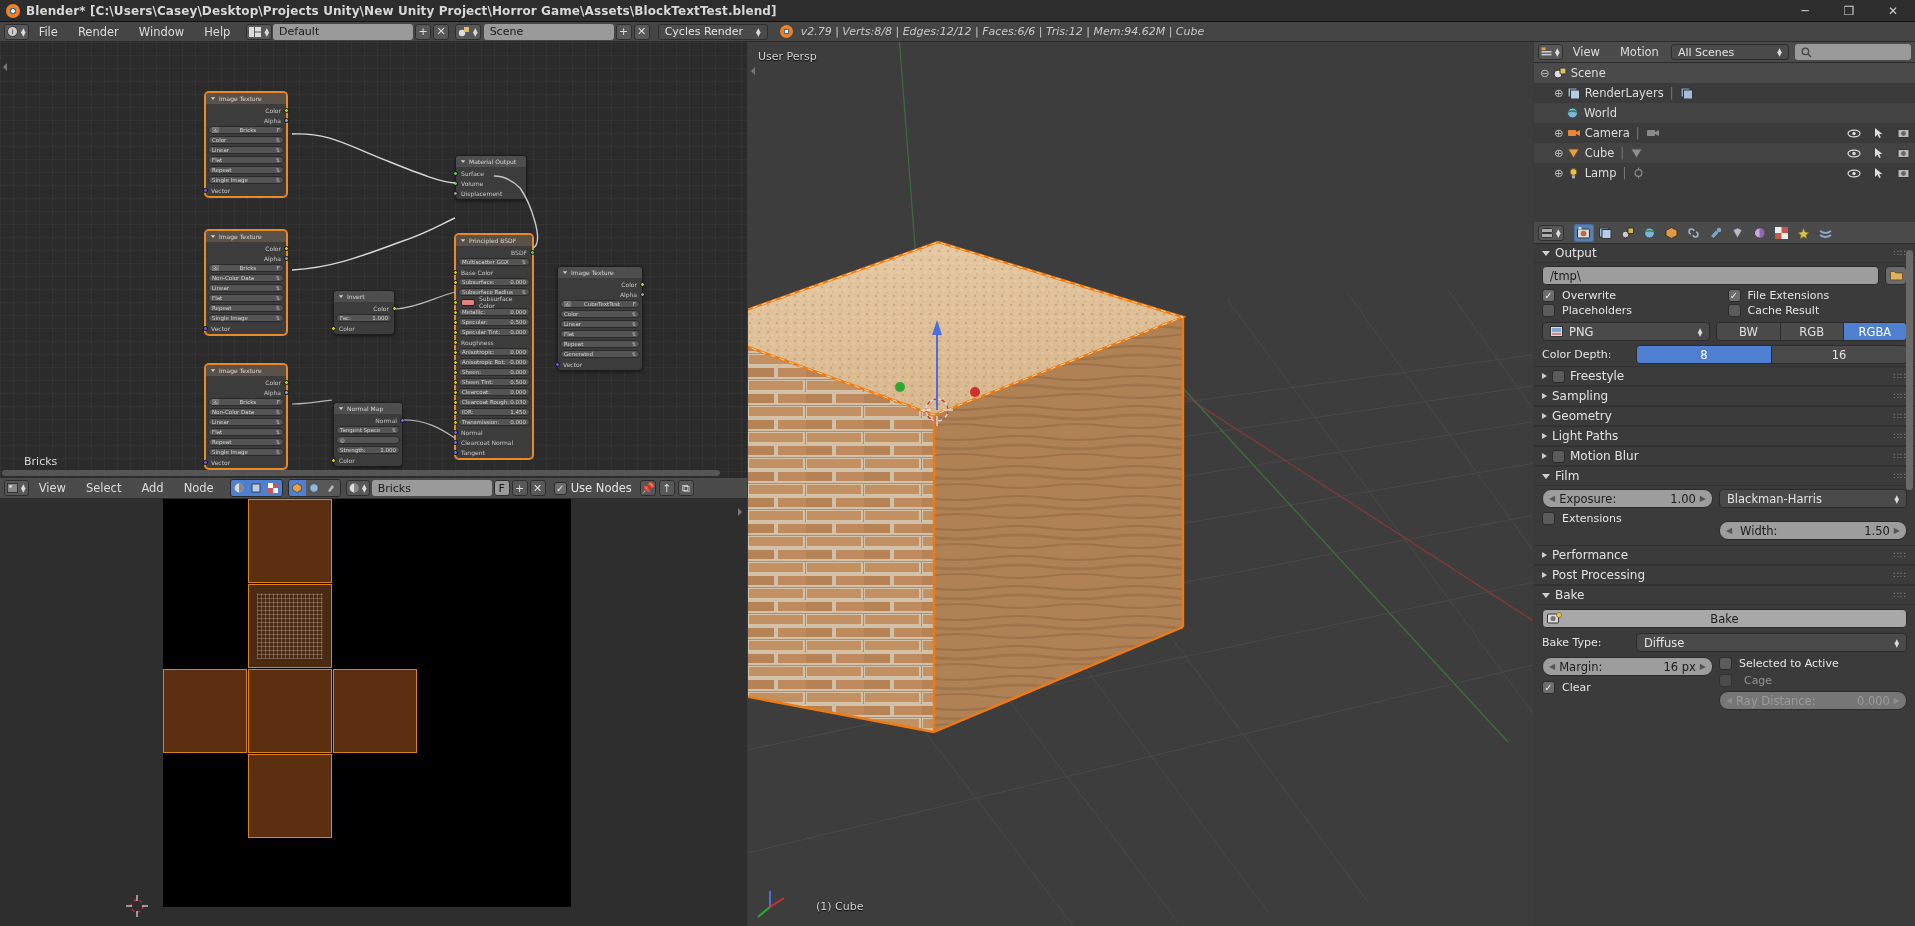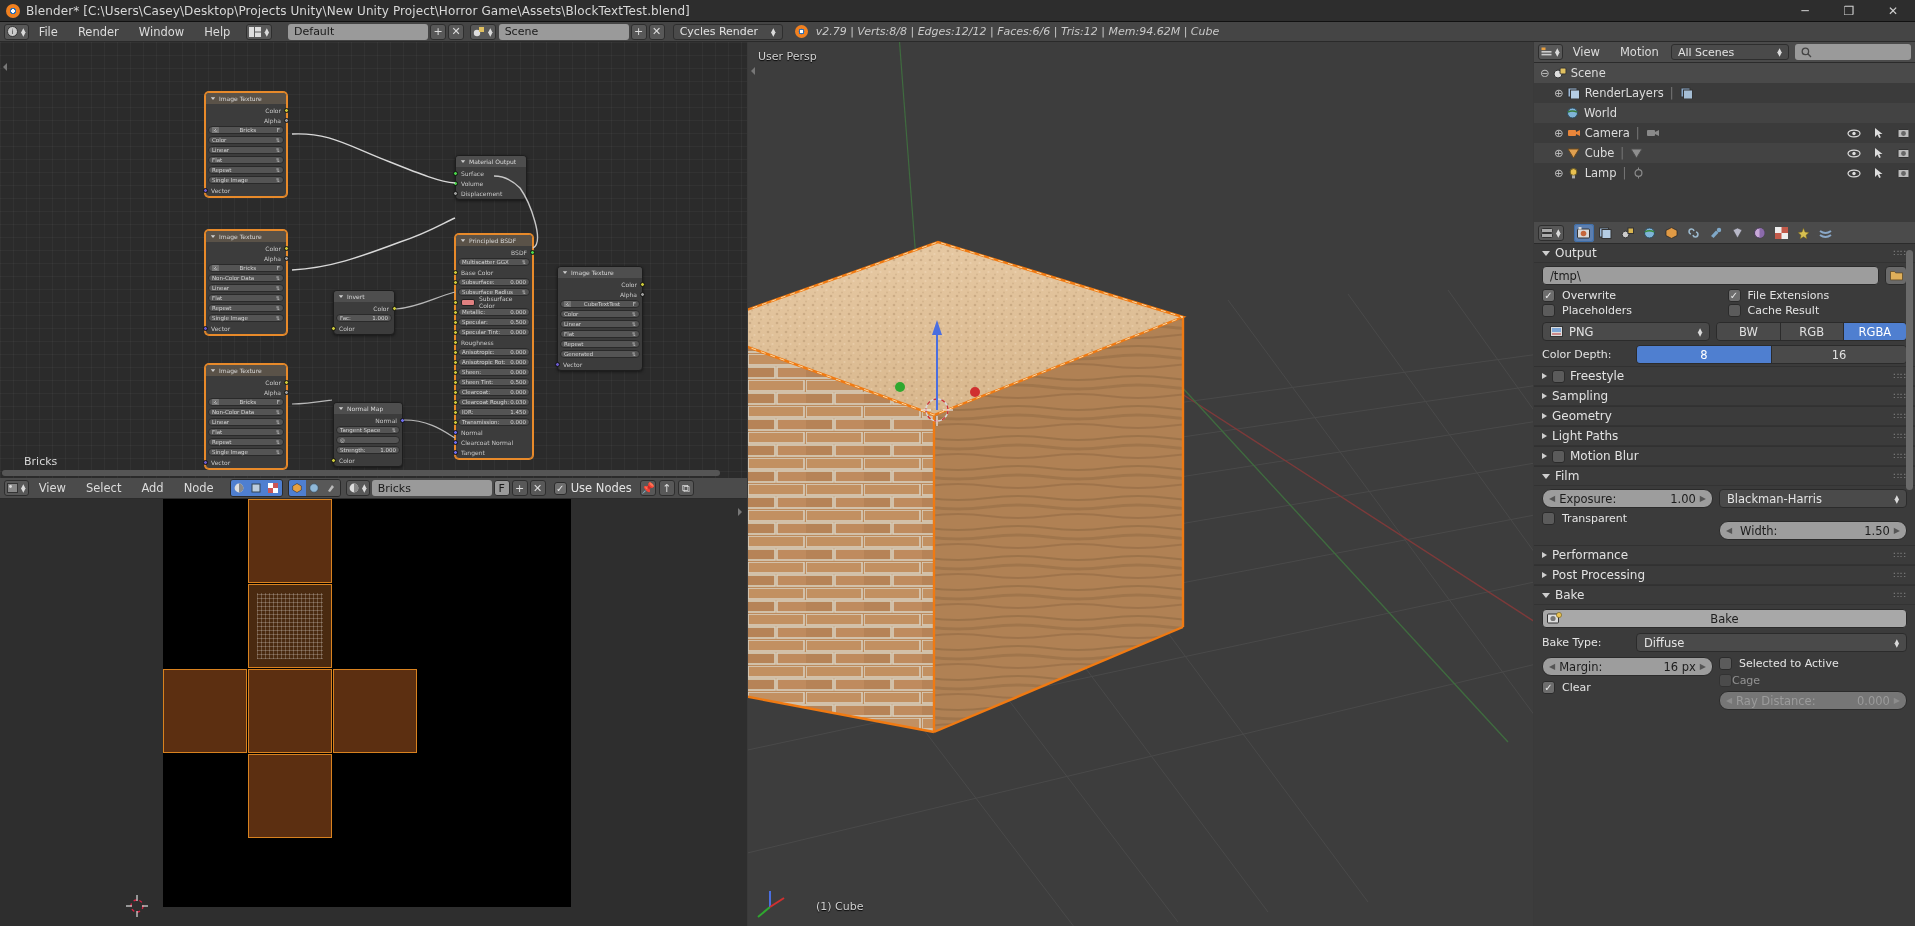--- a/index.html
+++ b/index.html
@@ -10,20 +10,21 @@
     font-size:11px; color:#e4e4e4;
     -webkit-font-smoothing:antialiased;
   }
   .app { position:relative; width:1915px; height:926px; background:#3a3a3a; }
 
   
   .titlebar {
     position:absolute; left:0; top:0; width:1915px; height:22px;
     background:#2d2d2d; display:flex; align-items:center;
     border-bottom:1px solid #111;
+    font-weight:bold;
   }
   .title-ico { width:14px;height:14px;margin:0 6px 0 6px; position:relative; }
   .title-ico .ring { position:absolute; inset:0; border-radius:50%;
     background:radial-gradient(circle at 50% 50%, #ffffff 0 18%, #2f6fb5 19% 34%, #f08020 35% 100%); }
   .title-text { font-size:12px; color:#d8d8d8; letter-spacing:.1px; }
   .win-btns { margin-left:auto; display:flex; height:22px; }
   .win-btn { width:44px; height:22px; display:flex; align-items:center; justify-content:center;
      color:#cfcfcf; font-size:12px; }
 
   
@@ -165,21 +166,21 @@
     <div class="menu-item">Help</div>
 
     <div class="hdr-ico-btn" style="margin-left:6px">
       <svg width="12" height="10" viewBox="0 0 12 10">
           <rect x="0" y="0" width="5" height="10" fill="#ddd"></rect>
           <rect x="6" y="0" width="6" height="4.5" fill="#ddd"></rect>
           <rect x="6" y="5.5" width="6" height="4.5" fill="#ddd"></rect>
         </svg>
       <span class="spin">▲<br>▼</span>
     </div>
-    <div class="field" style="width:140px;margin-left:16px">Default</div>
+    <div class="field" style="width:140px;margin-left:1px">Default</div>
     <div class="sqbtn" style="margin-left:2px">+</div>
     <div class="sqbtn" style="margin-left:2px">✕</div>
 
     <div class="hdr-ico-btn" style="margin-left:6px">
       <svg width="12" height="10" viewBox="0 0 12 10">
           <circle cx="4" cy="6" r="3.2" fill="#ddd"></circle>
           <rect x="6" y="0" width="5" height="5" fill="#e0c060"></rect>
         </svg>
       <span class="spin">▲<br>▼</span>
     </div>
@@ -1139,21 +1140,21 @@
       <div class="prow" style="padding-top:3px;padding-bottom:1px;align-items:flex-start">
         <div style="flex:1;display:flex;flex-direction:column;gap:4px">
           <div class="num">
             <span class="ar">◀</span>
             <span style="flex:1;margin-left:4px">Exposure:</span>
             <span>1.00</span>
             <span class="ar" style="margin-left:4px">▶</span>
             </div>
           <div style="display:flex;align-items:center;gap:7px">
             <span class="chk"></span>
-            <span>Transparent</span>
+            <span>Extensions</span>
             </div>
         </div>
         <div style="flex:1.1;display:flex;flex-direction:column;gap:13px">
           <div class="pdark" style="justify-content:space-between">
             <span>Blackman-Harris</span>
             <span class="spin">▲<br>▼</span>
             </div>
           <div class="num">
             <span class="ar">◀</span>
             <span style="flex:1;margin-left:8px">Width:</span>
@@ -1210,21 +1211,21 @@
           <div style="display:flex;align-items:center;gap:7px">
             <span class="chk on">✓</span>
             <span>Clear</span>
             </div>
         </div>
         <div style="flex:1.1;display:flex;flex-direction:column;gap:4px">
           <div style="display:flex;align-items:center;gap:7px">
             <span class="chk"></span>
             <span>Selected to Active</span>
             </div>
-          <div style="display:flex;align-items:center;gap:0;opacity:.5">
+          <div style="display:flex;align-items:center;gap:12px;opacity:.5">
             <span class="chk"></span>
             <span>Cage</span>
             </div>
           <div class="num dim">
             <span class="ar">◀</span>
             <span style="flex:1;margin-left:4px">Ray Distance:</span>
             <span>0.000</span>
             <span class="ar" style="margin-left:4px">▶</span>
             </div>
         </div>

